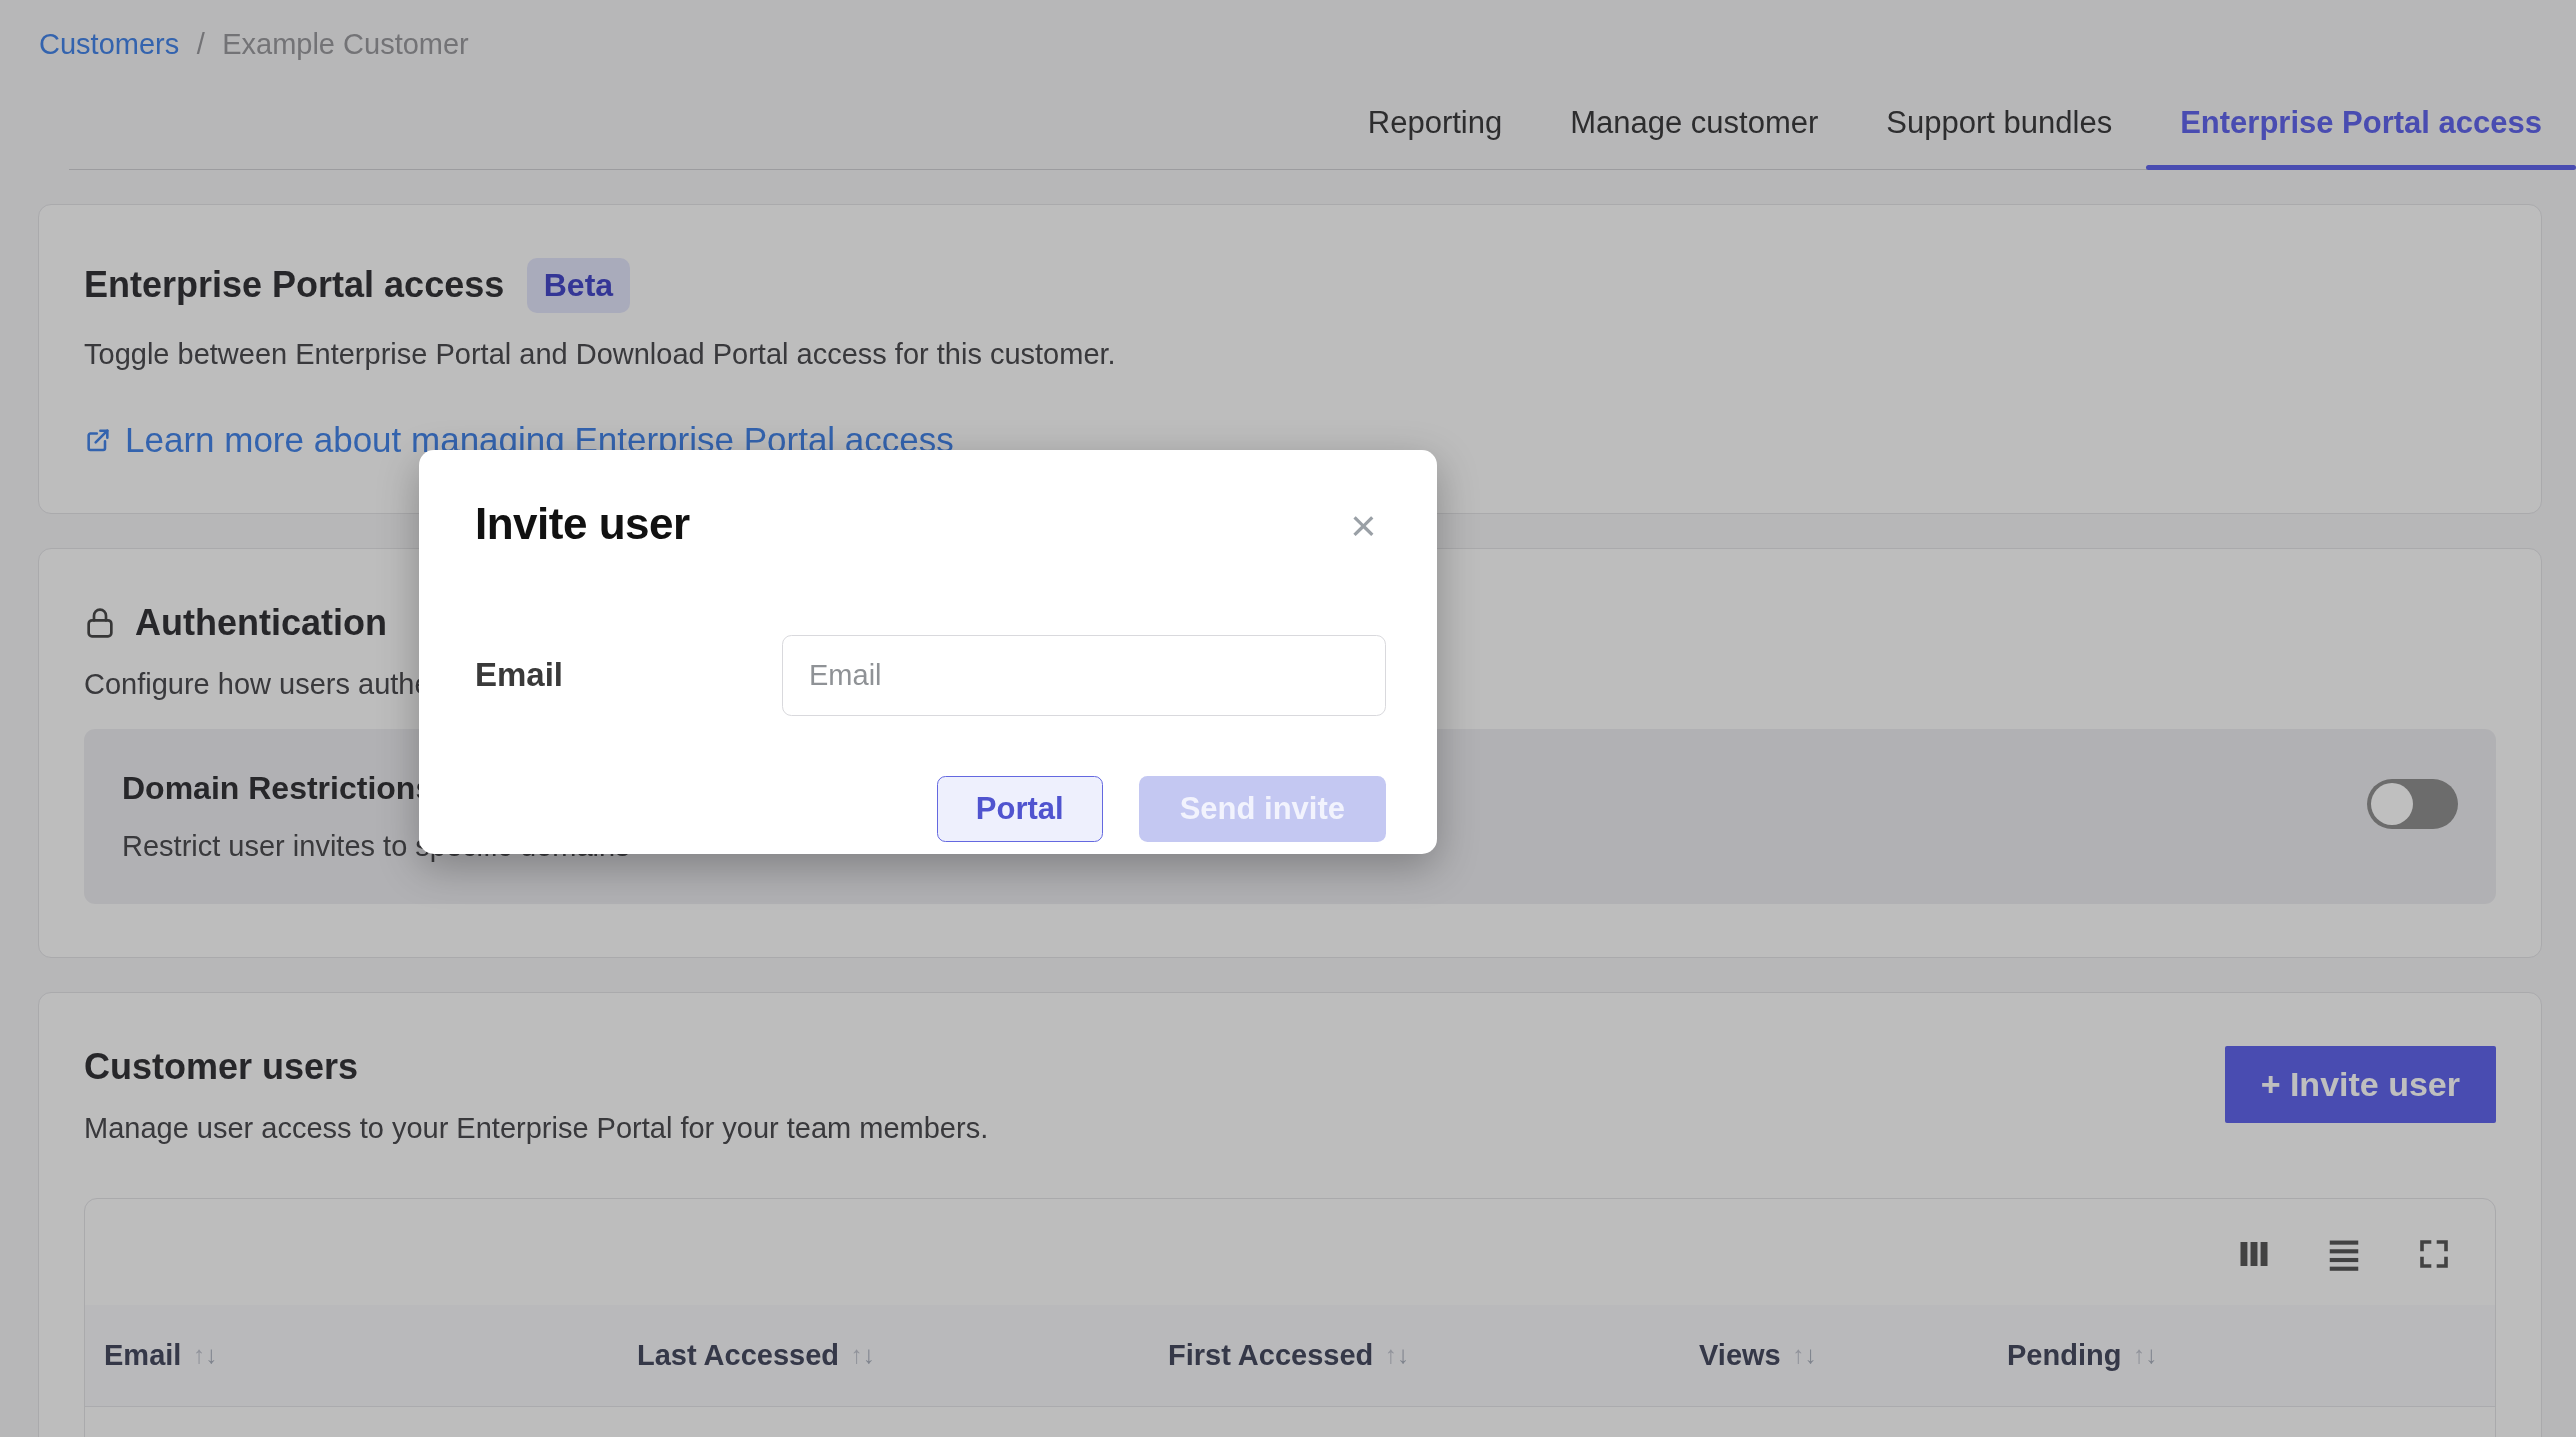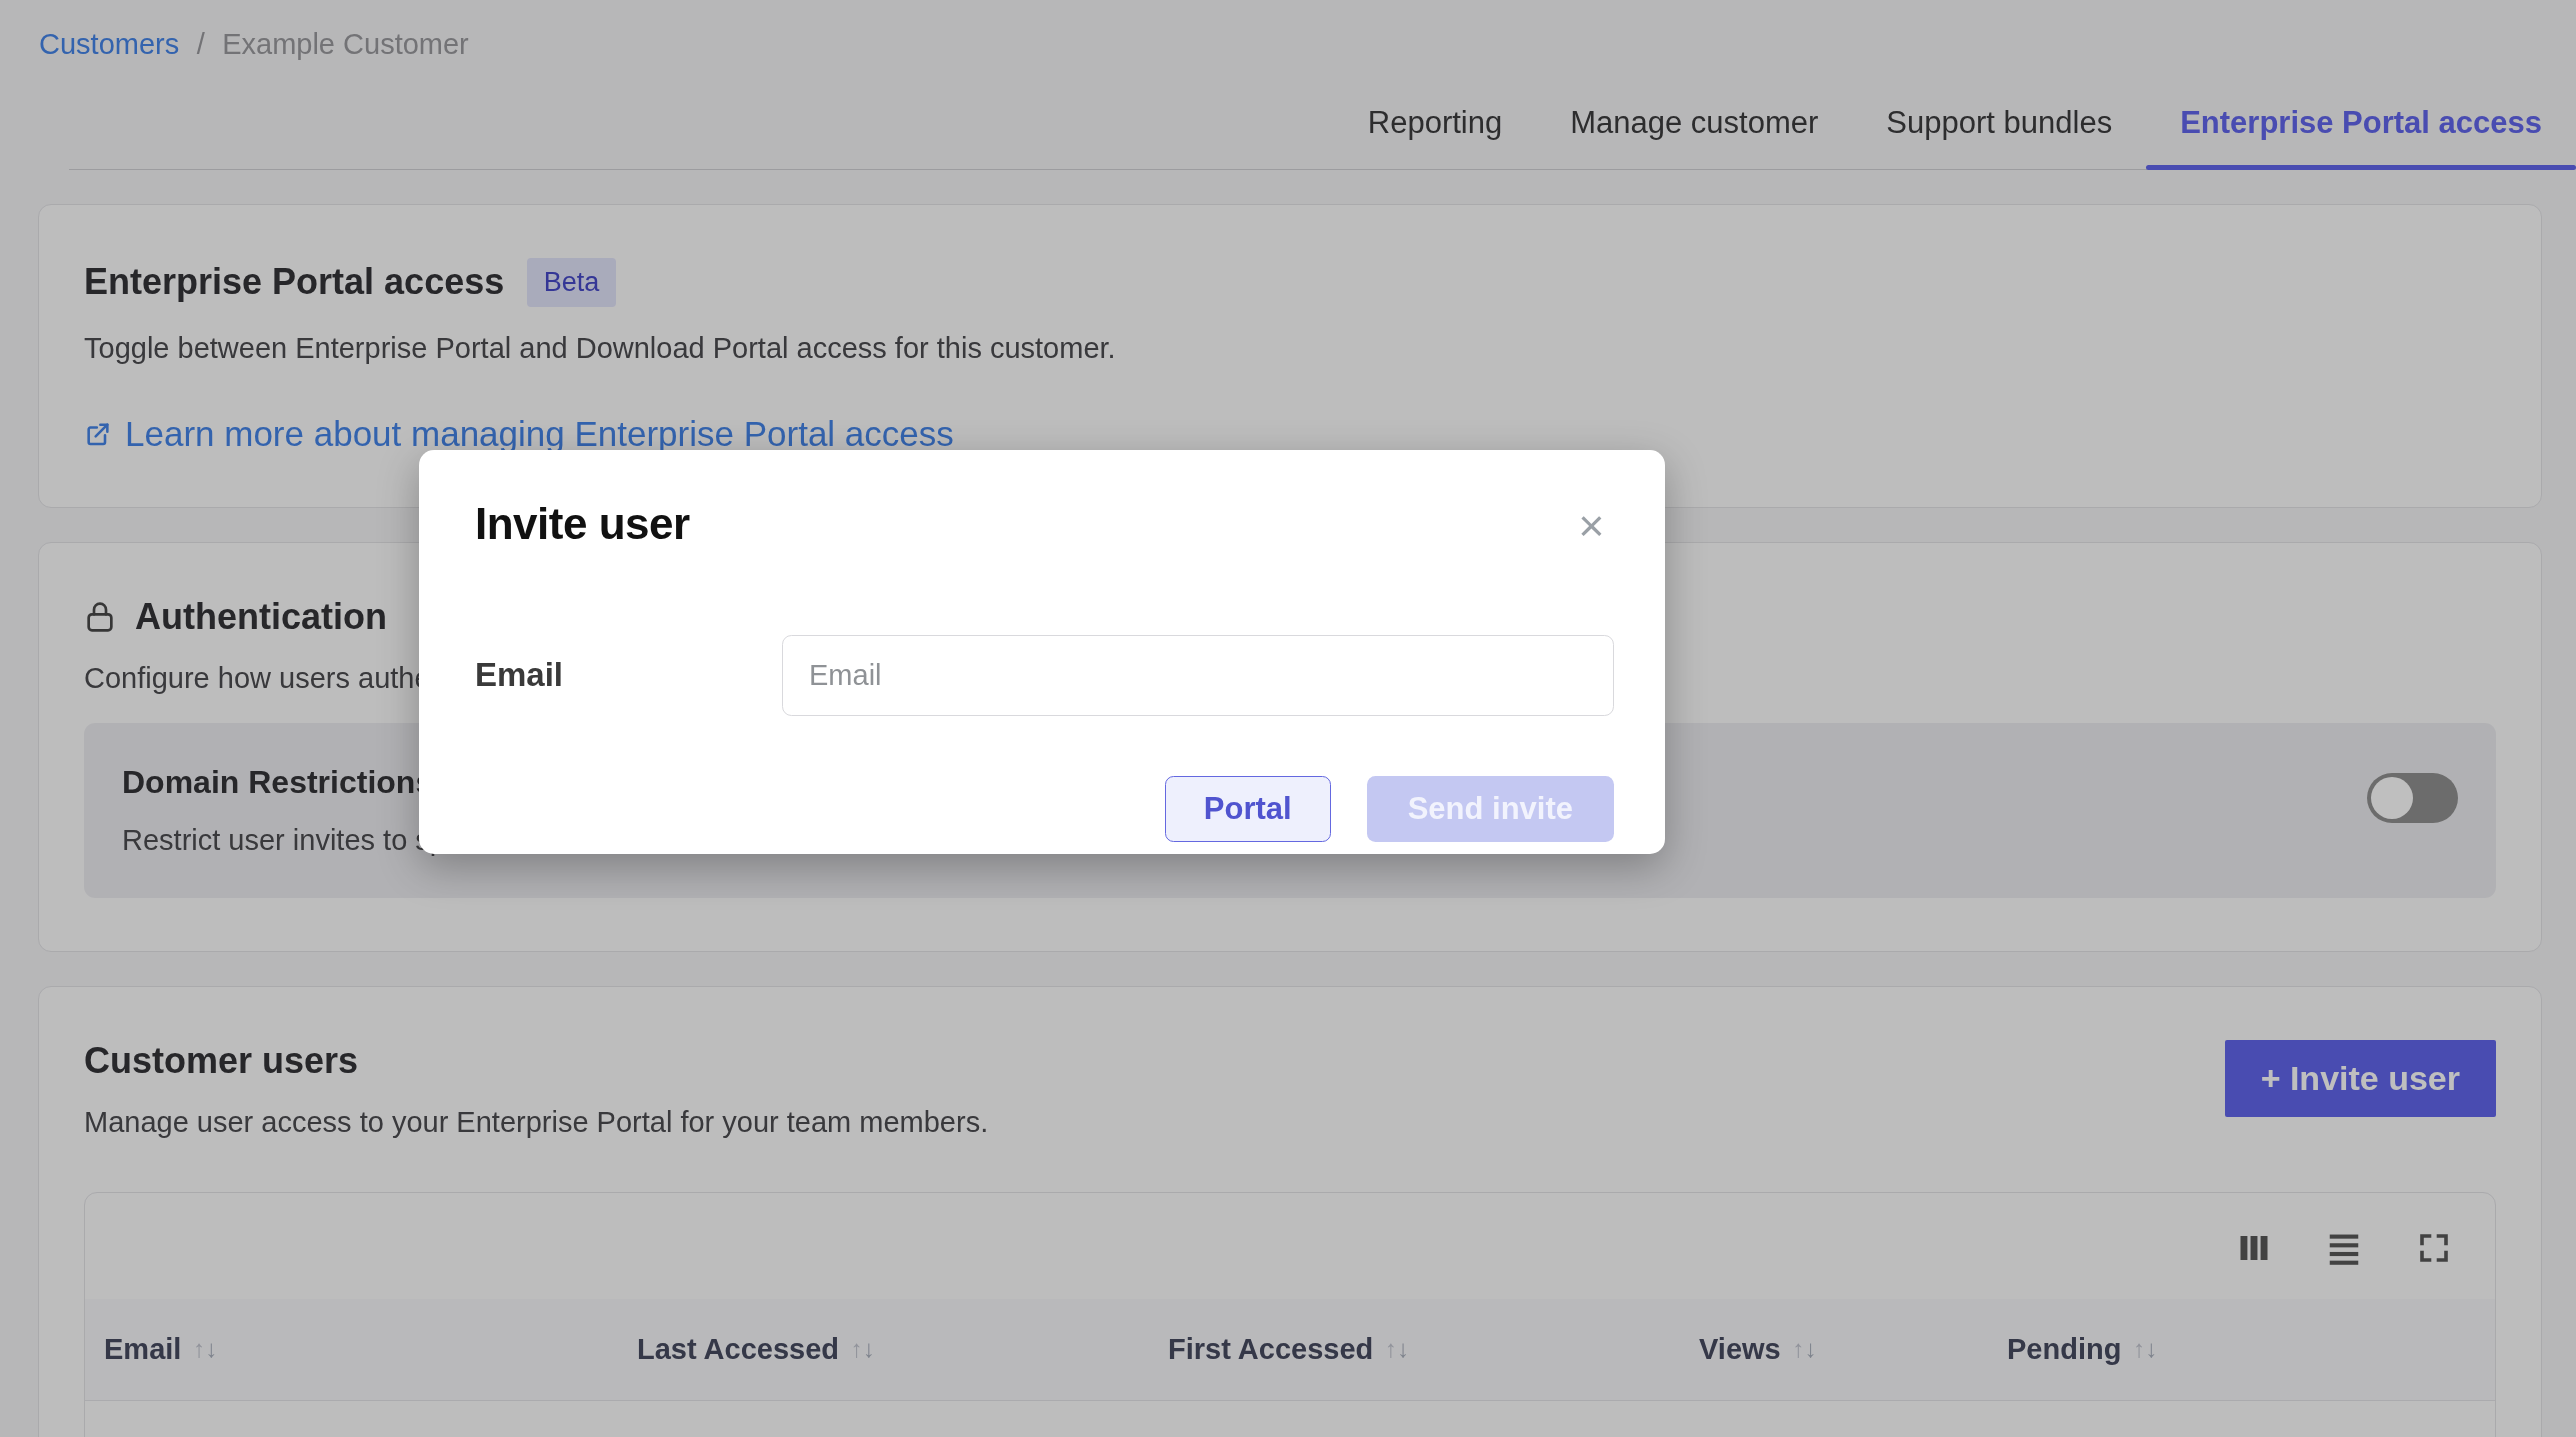--- a/index.html
+++ b/index.html
@@ -16,21 +16,21 @@
   .tabs { display:flex; gap:68px; margin:36px 34px 0 69px; border-bottom:1.9px solid var(--divider);justify-content:flex-end; }
   .tab { font-size:31px; color:var(--text-primary); padding:7.5px 0 28px 0; position:relative; cursor:pointer; white-space:nowrap; }
   .tab.active { color:var(--accent); font-weight:700; }
   .tab.active::after { content:""; position:absolute; left:-34px; right:-34px; bottom:-1.9px; height:5.6px; background:var(--accent); border-radius:2.8px; }
   
   .card { background:var(--card-bg); border:0.9px solid var(--card-border); border-radius:13px; margin:34px 34px 0 38px; padding:53px 45px; }
   .card h2 { font-size:36px; font-weight:700; color:var(--text-heading); }
   .card .card-desc { font-size:29px; color:var(--text-secondary); margin-top:24.4px; }
   .head-row { display:flex; justify-content:space-between; align-items:flex-start; }
   .title-row { display:flex; align-items:center; gap:22.5px; }
-  .badge { background:var(--badge-bg); color:var(--badge-text); font-size:27px; font-weight:400; padding:9.4px 17px; border-radius:4px; }
+  .badge { background:var(--badge-bg); color:var(--badge-text); font-size:32px; font-weight:700; padding:9.4px 17px; border-radius:10px; }
   .link-row { display:flex; align-items:center; gap:13px; margin-top:49px; color:var(--link-blue); font-size:35px; font-weight:500; cursor:pointer; }
   .link-row svg { flex:0 0 auto; }
   
   .toggle-row { display:flex; align-items:center; gap:24.4px; margin-top:11.3px; }
   .toggle-label { font-size:30px; color:var(--text-secondary); white-space:nowrap; }
   .toggle { width:91px; height:50px; border-radius:25px; position:relative; cursor:pointer; flex:0 0 auto; }
   .toggle.on  { background:var(--toggle-on); }
   .toggle.off { background:var(--toggle-off); }
   .toggle .knob { position:absolute; top:3.8px; width:42px; height:42px; border-radius:50%; background:#fff; }
   .toggle.on  .knob { right:3.8px; }
@@ -47,21 +47,21 @@
   .tool-icon { cursor:pointer; display:flex; align-items:center; }
   .table-header { display:grid; grid-template-columns:533px 531px 531px 308px 1fr; padding:0 0 0 19px; background:var(--thead-bg); border-bottom:0.9px solid var(--divider-light); }
   .th { display:flex; align-items:center; gap:11.3px; font-size:29px; font-weight:700; color:var(--thead-text); padding:34px 0; }
   .sort { display:flex; font-size:24.4px; line-height:1; }
   .sort .up { color:var(--sort-up); }
   .sort .dn { color:var(--sort-dn); }
   .table-body { height:150px; display:flex; justify-content:center; }
   
   .overlay { position:absolute; inset:0; background:rgba(0,0,0,0.25); z-index:10; }
   .modal {
-    position:absolute; left:419px; top:450px; width:1246px; height:404px; z-index:20;
+    position:absolute; left:419px; top:450px; width:1018px; height:404px; z-index:20;
     background:#fff; border-radius:15px; box-shadow:0 13px 41px rgba(0,0,0,0.28);
     padding:49px 51px 45px 56px;
   }
   .modal-head { display:flex; justify-content:space-between; align-items:flex-start; }
   .modal-title { font-size:44px; font-weight:700; letter-spacing:-0.5px; color:#111; }
   .modal-close { font-size:45px; color:#9aa0a6; cursor:pointer; line-height:1; padding:3.8px 9.4px; }
   .modal-form { display:flex; align-items:center; margin-top:83px; }
   .field-label { font-size:33px; font-weight:700; color:#3a3a3a; width:307px; }
   .field-input { flex:1; height:81px; border:0.9px solid var(--input-border); border-radius:9.4px; font-size:29px; padding:0 26px; color:#333; font-family:"Liberation Sans",sans-serif; }
   .field-input::placeholder { color:var(--placeholder); }

